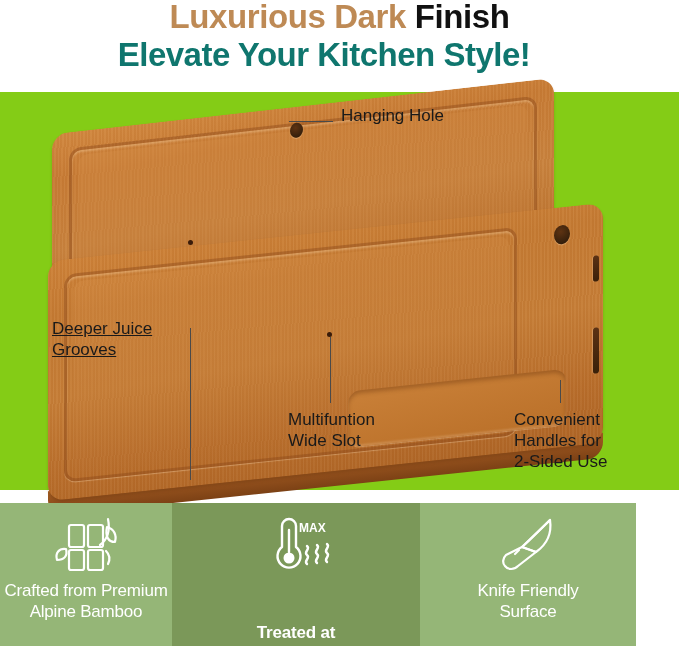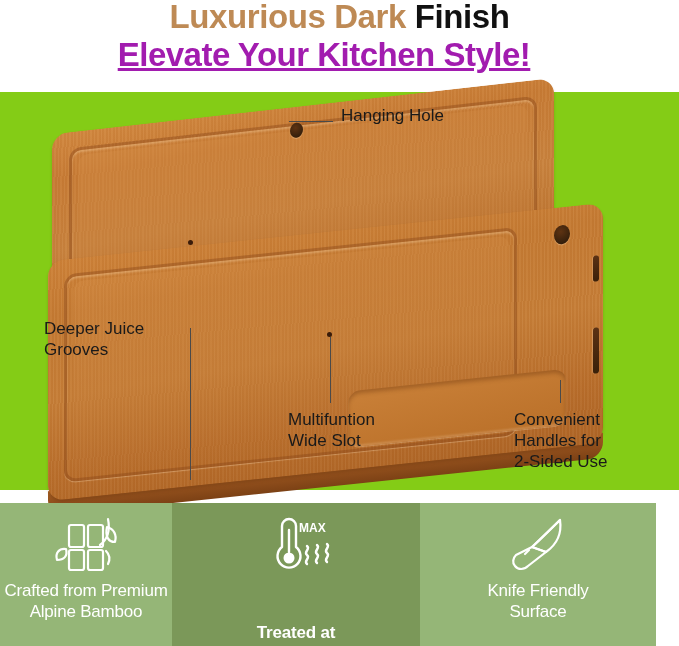--- a/index.html
+++ b/index.html
@@ -18,21 +18,21 @@
     text-align:center;background:#fff;
   }
   .hl-line1{
     position:absolute;left:0;top:-1px;width:679px;
     font-size:33px;line-height:36px;font-weight:bold;
     letter-spacing:-0.4px;white-space:nowrap;
   }
   .hl-line2{
     position:absolute;left:0;top:37px;width:648px;
     font-size:33px;line-height:36px;font-weight:bold;
-    color:#a21caf;letter-spacing:-0.5px;white-space:nowrap;text-decoration:underline;
+    color:#0f766e;letter-spacing:-0.5px;white-space:nowrap;
   }
   .hl-accent{color:#BE8A55;}
   .hl-plain{color:#111111;}
 
   
   .stage{position:absolute;left:0;top:92px;width:679px;height:398px;background:#84cc16;}
 
   .board{position:absolute;}
 
   
@@ -124,38 +124,38 @@
   .handle-a{top:52px;}
   .handle-b{top:124px;height:46px;}
 
   
   .callout{position:absolute;color:#1a1a1a;font-size:17px;line-height:21px;white-space:pre-line;}
   .lead{position:absolute;background:#4a4a4a;}
 
   .co-hanging{left:341px;top:13px;}
   .lead-hanging{left:289px;top:29px;width:44px;height:1px;}
 
-  .co-grooves{left:44px;top:226px;}
+  .co-grooves{left:52px;top:226px;text-decoration:underline;}
   .lead-grooves-v{left:190px;top:236px;width:1px;height:152px;}
 
   .co-slot{left:288px;top:317px;}
   .lead-slot-v{left:330px;top:245px;width:1px;height:66px;}
   .dot-slot{position:absolute;left:327px;top:240px;width:5px;height:5px;border-radius:50%;background:#3a1c0a;}
 
   .co-handles{left:514px;top:317px;}
   .lead-handles-v{left:560px;top:288px;width:1px;height:23px;}
 
   .dot-groove{position:absolute;left:188px;top:148px;width:5px;height:5px;border-radius:50%;background:#3a1c0a;}
 
   
   .features{position:absolute;left:0;top:503px;width:679px;height:143px;display:flex;}
   .feat{position:relative;display:flex;flex-direction:column;align-items:center;justify-content:flex-start;}
   .feat-1{width:172px;background:#95B677;}
   .feat-2{width:248px;background:#7B9859;gap:42px;}
-  .feat-3{width:236px;background:#95B677;}
+  .feat-3{width:216px;background:#95B677;}
   .feat-icon{margin-top:11px;height:62px;display:flex;align-items:center;justify-content:center;}
   .feat-label{
     color:#ffffff;text-align:center;font-size:17px;line-height:21px;
     font-weight:bold;white-space:pre-line;margin-top:4px;letter-spacing:-0.2px;
   }
   .feat-3 .feat-label{font-weight:normal;}
   .feat-1 .feat-label{font-weight:normal;}
 </style>
 </head>
 <body>

